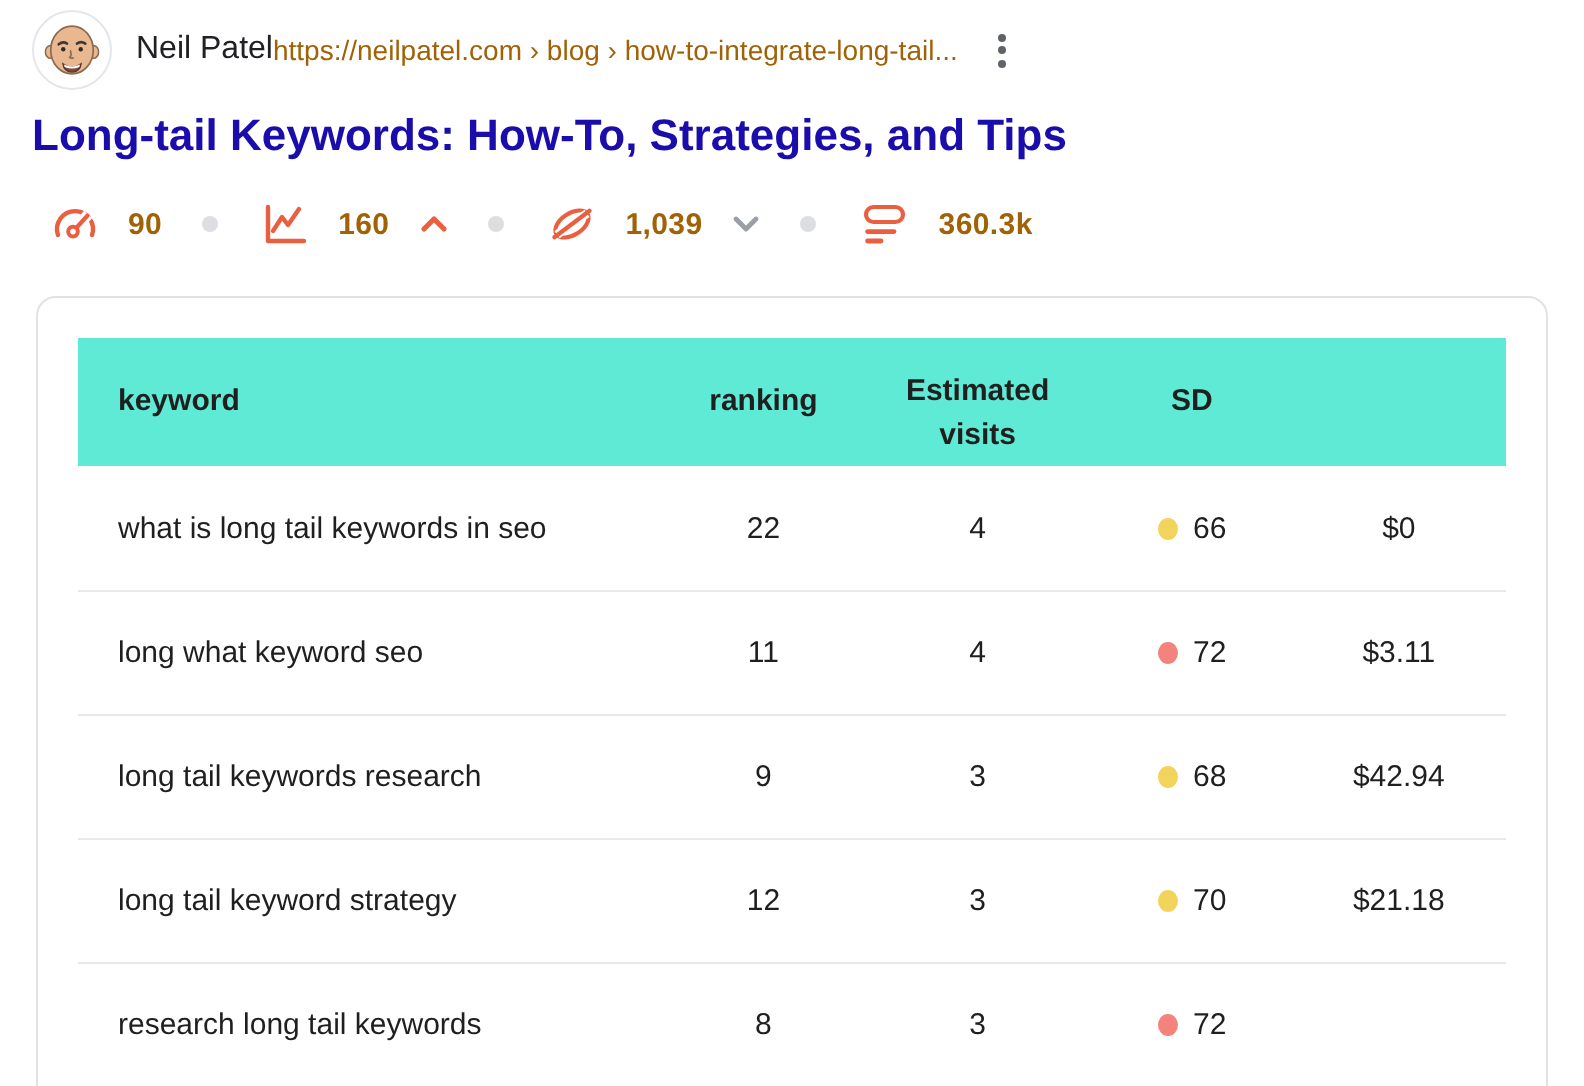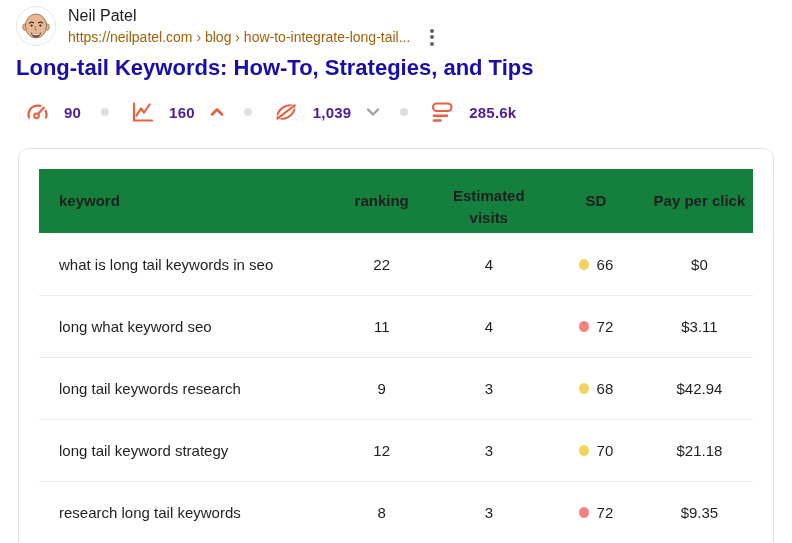--- a/index.html
+++ b/index.html
@@ -17,21 +17,21 @@
     position: absolute; left: 16px; top: 5px;
     display: flex; align-items: center; gap: 12px;
     cursor: pointer;
   }
   .avatar {
     width: 40px; height: 40px; border-radius: 50%;
     border: 1px solid #e3e6ea; background: #fff;
     display: flex; align-items: center; justify-content: center;
     overflow: hidden; flex: 0 0 auto;
   }
-  .source-text { display: flex; flex-direction: column; line-height: 1.35; }
+  .source-text { display: flex; line-height: 1.35; }
   .site-name { font-size: 16px; color: #202124; }
   .url-row { display: flex; align-items: center; gap: 12px; }
   .breadcrumb { font-size: 14px; color: #a16207; }
   .more-btn {
     background: none; border: none; cursor: pointer;
     padding: 2px 6px; display: flex; flex-direction: column; gap: 2.5px;
     margin-left: 2px;
   }
   .more-btn i { width: 4px; height: 4px; border-radius: 50%; background: #5f6368; display: block; }
 
@@ -44,21 +44,21 @@
 
   
   .metrics-bar {
     position: absolute; left: 24px; top: 96px; height: 32px;
     display: flex; align-items: center;
   }
   .metric {
     display: flex; align-items: center; gap: 13px; cursor: pointer;
     background: none; border: none; font-family: inherit;
   }
-  .metric .value { font-size: 15px; font-weight: 700; color: #4c1d95; letter-spacing: 0.2px; }
+  .metric .value { font-size: 15px; font-weight: 700; color: #a16207; letter-spacing: 0.2px; }
   .metric svg.m-icon { display: block; }
   .chev { display: flex; align-items: center; margin-left: 2px; }
   .sep-dot {
     width: 8px; height: 8px; border-radius: 50%; background: #dcdee1;
     margin: 0 20px; flex: 0 0 auto;
   }
 
   
   .table-card {
     position: absolute; left: 18px; top: 148px;
@@ -67,21 +67,21 @@
     background: #fff; padding: 20px 20px 0 20px;
   }
   .k-table { width: 100%; }
   .t-row {
     display: grid;
     grid-template-columns: 41% 14% 16% 14% 15%;
     align-items: center;
     min-height: 62px;
   }
   .t-head {
-    background: #15803d;
+    background: #5eead4;
     min-height: 64px;
     font-weight: 700; font-size: 15px;
   }
   .cell { text-align: center; font-size: 15px; color: #1f1f1f; }
   .cell.kw { text-align: left; padding-left: 20px; }
   .t-head .cell { line-height: 1.5; }
   .t-head .cell.visits { max-width: 86px; justify-self: center; margin-top: 12px; }
   .t-body .t-row + .t-row { border-top: 1px solid #e9e9e9; }
   .sd-cell { display: flex; align-items: center; justify-content: center; gap: 8px; }
   .sd-dot { width: 10px; height: 11px; border-radius: 50%; display: inline-block; }
@@ -163,32 +163,31 @@
   </button>
 
   <span class="sep-dot"></span>
 
   <button class="metric">
     <svg class="m-icon" width="28" height="26" viewBox="0 0 26 26">
       <rect x="4" y="4.5" width="18.5" height="7.5" rx="3.75" fill="none" stroke="#EA5F3F" stroke-width="2.1"></rect>
       <line x1="4.8" y1="16.8" x2="18" y2="16.8" stroke="#EA5F3F" stroke-width="2.4" stroke-linecap="round"></line>
       <line x1="4.8" y1="21.5" x2="11.5" y2="21.5" stroke="#EA5F3F" stroke-width="2.4" stroke-linecap="round"></line>
     </svg>
-    <span class="value">285.6k</span>
+    <span class="value">360.3k</span>
   </button>
 </div>
 
 <div class="table-card">
   <div class="k-table">
     <div class="t-row t-head">
       <div class="cell kw">keyword</div>
       <div class="cell">ranking</div>
       <div class="cell visits">Estimated visits</div>
       <div class="cell">SD</div>
-      <div class="cell">Pay per click</div>
     </div>
     <div class="t-body">
   <div class="t-row">
     <div class="cell kw">what is long tail keywords in seo</div>
     <div class="cell">22</div>
     <div class="cell">4</div>
     <div class="cell sd-cell">
       <span class="sd-dot" style="background: rgb(242, 212, 92);"></span>
       <span>66</span>
     </div>
@@ -229,17 +228,16 @@
   </div>
 
   <div class="t-row">
     <div class="cell kw">research long tail keywords</div>
     <div class="cell">8</div>
     <div class="cell">3</div>
     <div class="cell sd-cell">
       <span class="sd-dot" style="background: rgb(244, 130, 125);"></span>
       <span>72</span>
     </div>
-    <div class="cell">$9.35</div>
   </div>
 </div>
   </div>
 </div>
 
 </body></html>

